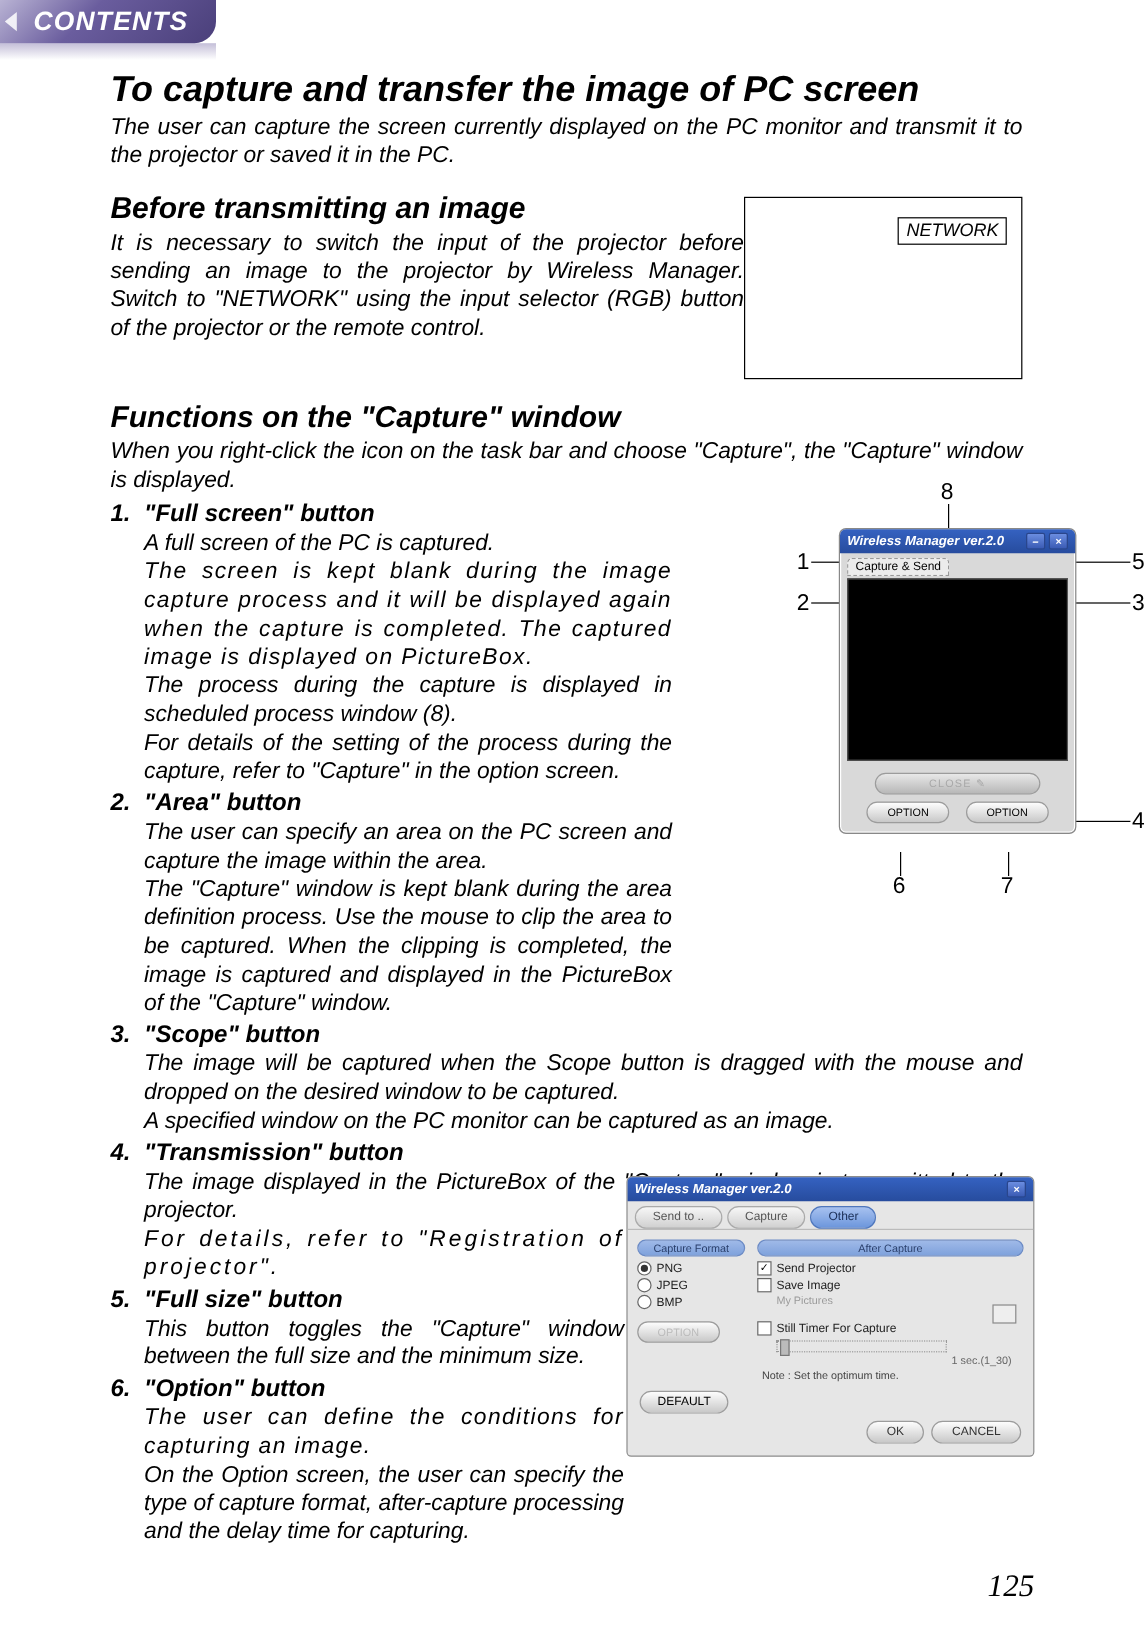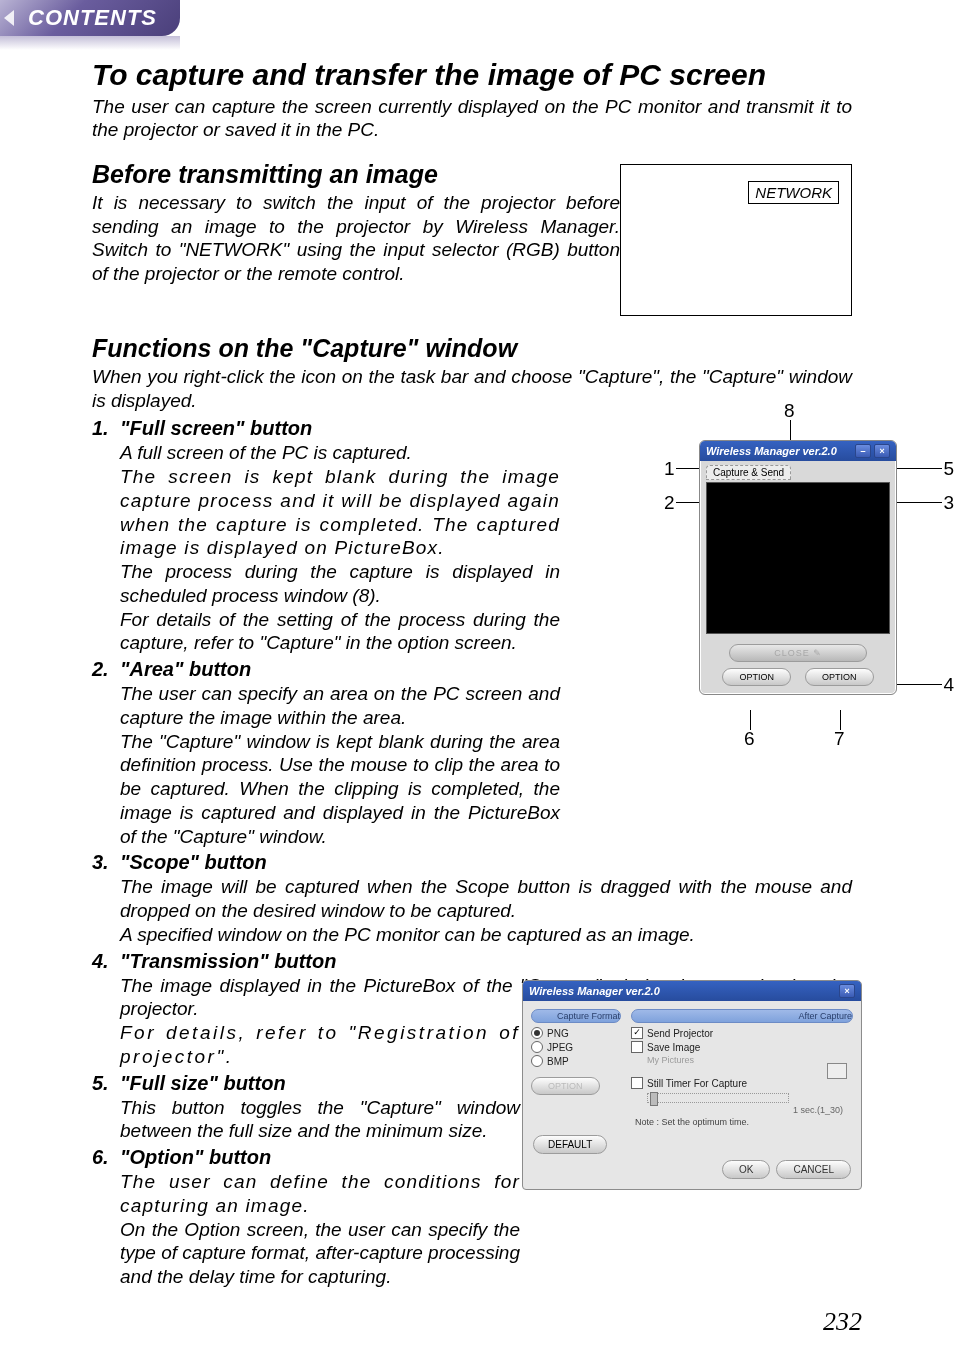--- a/index.html
+++ b/index.html
@@ -289,21 +289,21 @@
     padding: 8px;
     gap: 10px;
     font-size: 10px;
   }
   .ow-left { width: 90px; }
   .ow-right { flex: 1; }
   .groupbox-title {
     background: linear-gradient(#9fb9e8,#7fa2dc);
     color: #2a3f6b;
     font-size: 9px;
-    text-align: right;
+    text-align: center;
     border: 1px solid #6c8bc5;
     border-radius: 9px;
     padding: 1px 0;
     margin-bottom: 4px;
   }
   .radio, .check {
     display: flex; align-items: center; gap: 4px;
     font-size: 10px; color: #222; margin: 2px 0;
   }
   .radio-dot, .check-box {
@@ -483,20 +483,25 @@
       </div>
     </div>
   </div>
 </div>
 
 <div class="option-window">
   <div class="ow-title">
     <span>Wireless Manager ver.2.0</span>
     <span class="cw-title-btn">×</span>
   </div>
+  <div class="ow-tabs">
+    <div class="ow-tab ow-tab-off">Send to ..</div>
+    <div class="ow-tab ow-tab-off">Capture</div>
+    <div class="ow-tab ow-tab-on">Other</div>
+  </div>
   <div class="ow-body" style="position:relative">
     <div class="ow-left">
       <div class="groupbox-title">Capture Format</div>
       <div class="radio">
           <span class="radio-dot on"></span>
           <span>PNG</span>
         </div>
       <div class="radio">
           <span class="radio-dot"></span>
           <span>JPEG</span>
@@ -532,13 +537,13 @@
   </div>
   <div style="display:flex; justify-content:flex-start; padding:0 10px">
     <div class="pill" style="padding:3px 14px; font-size:10px">DEFAULT</div>
   </div>
   <div class="ow-footer">
     <div class="pill">OK</div>
     <div class="pill">CANCEL</div>
   </div>
 </div>
 
-<div class="page-num">232</div>
+<div class="page-num">125</div>
 
 </body></html>

